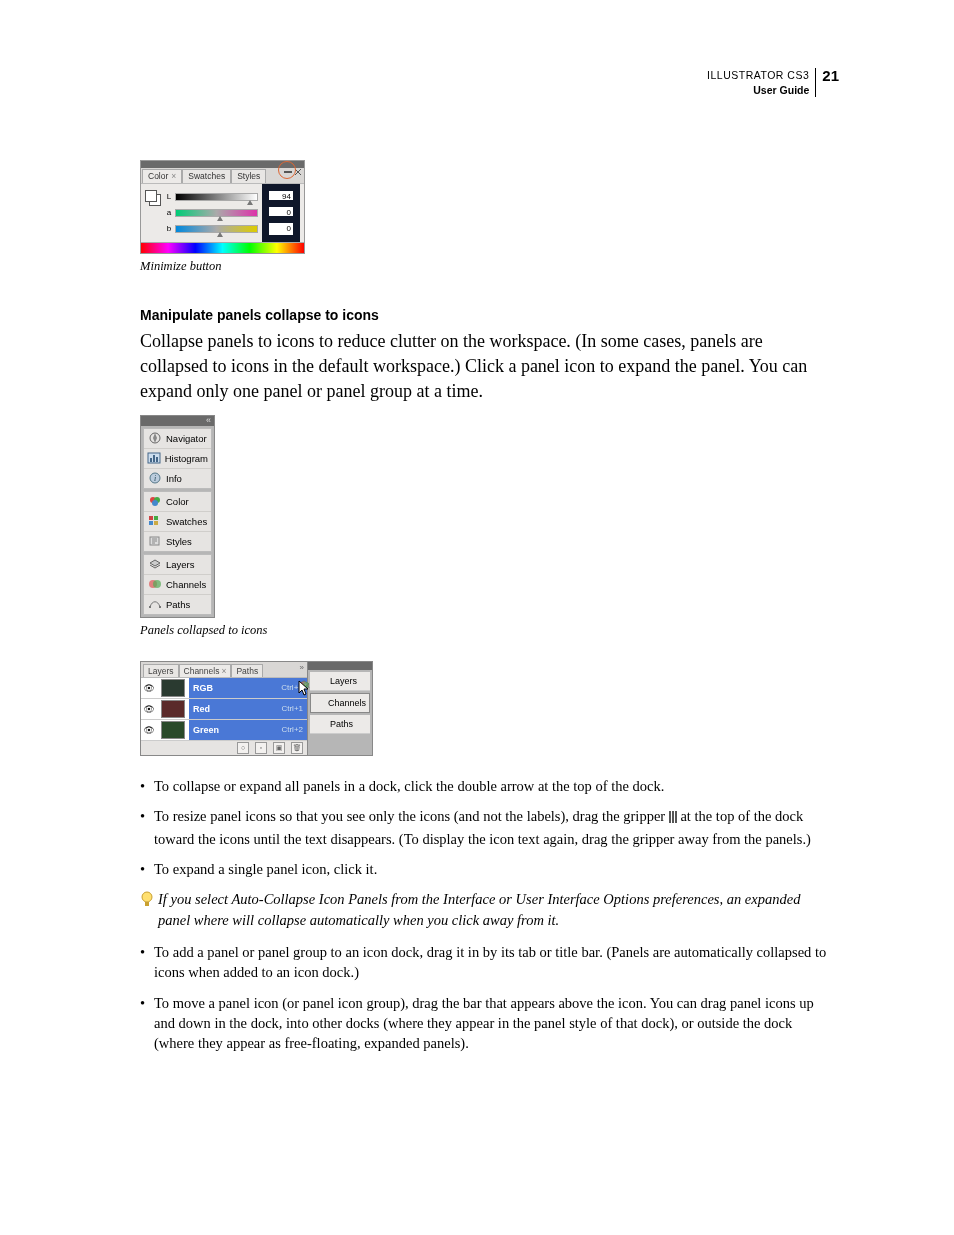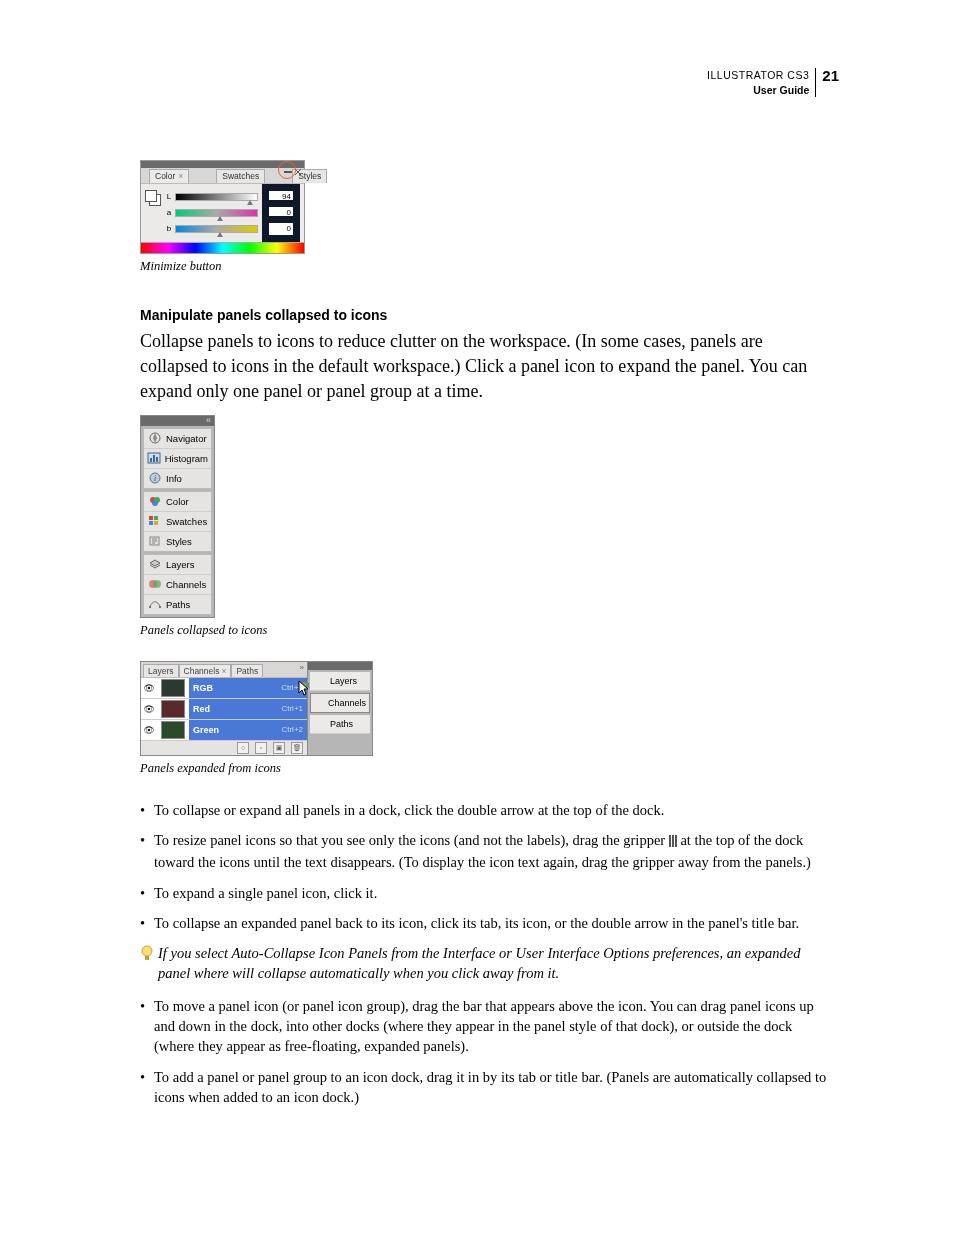--- a/index.html
+++ b/index.html
@@ -96,22 +96,21 @@
     height: 7px;
     background: #6a6a6a;
   }
   .fig1 .tabrow {
     display: flex;
     align-items: flex-end;
     height: 15px;
     background: #d9d7d5;
     border-bottom: 1px solid #bbb;
     position: relative;
-    padding-left: 8px;
-    gap: 27px;
+    padding-left: 1px;
   }
   .fig1 .tab {
     height: 13px;
     line-height: 13px;
     padding: 0 5px;
     border: 1px solid #aaa;
     border-bottom: none;
     background: #e8e6e4;
     margin-right: 0;
     font-size: 8.5px;
@@ -283,21 +282,21 @@
         <div class="track b">
             <div class="thumb" style="left:50%"></div>
           </div>
         <div class="valbox">0</div>
       </div>
     </div>
     <div class="spectrum"></div>
   </div>
   <div class="caption">Minimize button</div>
 
-  <h3 class="sect">Manipulate panels collapsed to icons</h3>
+  <h3 class="sect">Manipulate panels collapse to icons</h3>
   <p class="body">Collapse panels to icons to reduce clutter on the workspace. (In some cases, panels are collapsed to icons in the default workspace.) Click a panel icon to expand the panel. You can expand only one panel or panel group at a time.</p>
 
   <div class="fig2">
     <div class="dockhead"></div>
     <div class="group">
       <div class="item">
         <span class="ico">
             <svg width="14" height="12">
               <circle cx="7" cy="6" r="5" fill="none" stroke="#666"></circle>
               <path d="M7 1 L9 6 L7 11 L5 6 Z" fill="#888"></path>
@@ -451,43 +450,41 @@
               <path d="M1 8 C 3 1, 9 1, 11 8" fill="none" stroke="#777"></path>
             </svg>
           </span>
         <span>Paths</span>
       </div>
       <svg width="14" height="18">
           <path d="M1 1 L1 13 L4 10 L6 15 L8 14 L6 9 L10 9 Z" fill="#fff" stroke="#000"></path>
         </svg>
     </div>
   </div>
-  <div class="caption">Panels expanded from icons</div>
 
   <ul class="bullets" style="margin-top:20px;">
     <li>To collapse or expand all panels in a dock, click the double arrow at the top of the dock.</li>
     <li>
       <span>To resize panel icons so that you see only the icons (and not the labels), drag the gripper </span><span class="gripper-icon"><svg width="8" height="12">
             <rect x="0" y="0" width="2" height="12" fill="#555"></rect>
             <rect x="3" y="0" width="2" height="12" fill="#555"></rect>
             <rect x="6" y="0" width="2" height="12" fill="#555"></rect>
           </svg></span><span> at the top of the dock toward the icons until the text disappears. (To display the icon text again, drag the gripper away from the panels.)</span>
     </li>
     <li>To expand a single panel icon, click it.</li>
-    <li>To collapse an expanded panel back to its icon, click its tab, its icon, or the double arrow in the panel's title bar.</li>
   </ul>
 
   <div class="tip">
     <span class="bulb">
       <svg width="14" height="18">
           <circle cx="7" cy="6" r="5" fill="#ffe070" stroke="#c9a030"></circle>
           <rect x="5" y="11" width="4" height="4" fill="#c9a030"></rect>
         </svg>
     </span>
     <span>If you select Auto-Collapse Icon Panels from the Interface or User Interface Options preferences, an expanded panel where will collapse automatically when you click away from it.</span>
   </div>
 
   <ul class="bullets">
+    <li>To add a panel or panel group to an icon dock, drag it in by its tab or title bar. (Panels are automatically collapsed to icons when added to an icon dock.)</li>
     <li>To move a panel icon (or panel icon group), drag the bar that appears above the icon. You can drag panel icons up and down in the dock, into other docks (where they appear in the panel style of that dock), or outside the dock (where they appear as free-floating, expanded panels).</li>
-    <li>To add a panel or panel group to an icon dock, drag it in by its tab or title bar. (Panels are automatically collapsed to icons when added to an icon dock.)</li>
   </ul>
 
 </div>
 
 </body></html>

